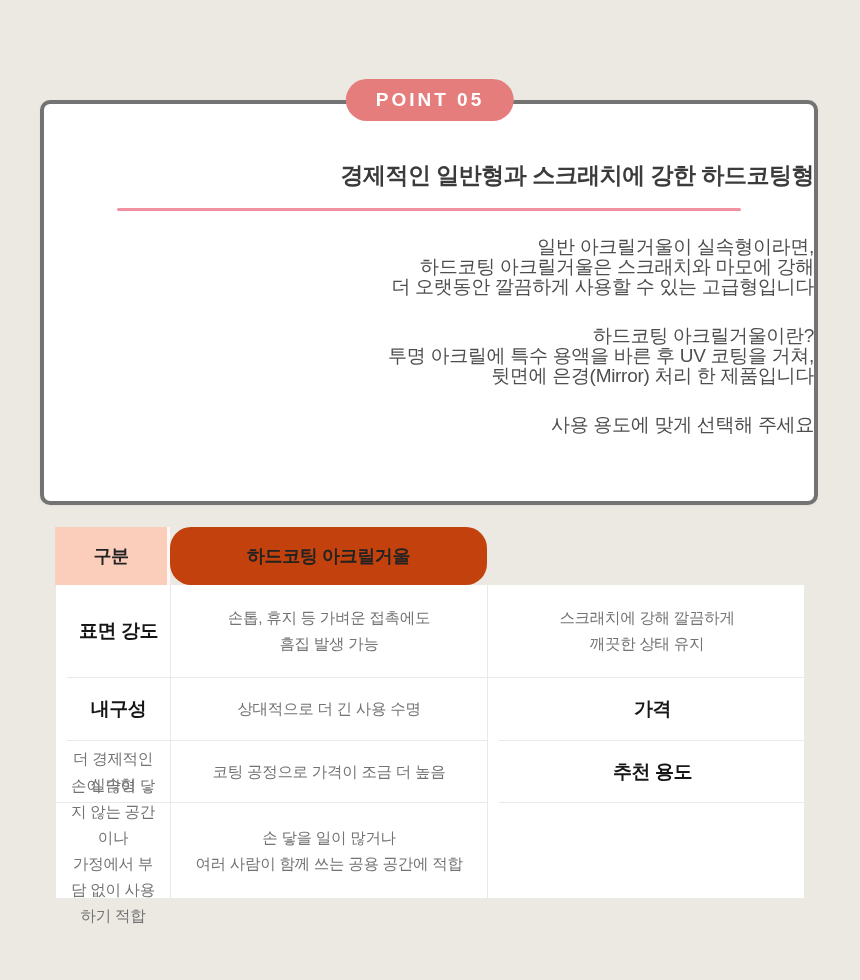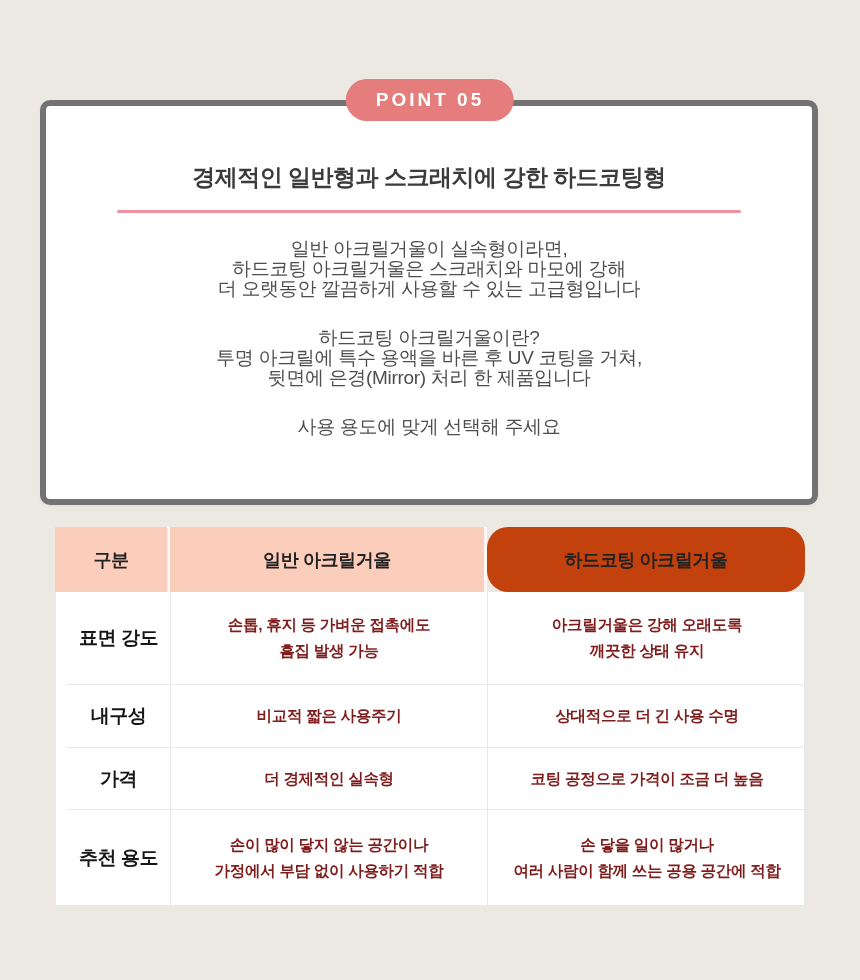--- a/index.html
+++ b/index.html
@@ -16,25 +16,25 @@
     overflow: hidden;
   }
   
   .card {
     position: absolute;
     left: 40px;
     top: 100px;
     width: 778px;
     height: 405px;
     background: #ffffff;
-    border: 6px solid #737373;
+    border: 4px solid #737373;
     border-radius: 10px;
     box-shadow: 0 1px 3px rgba(0,0,0,0.05);
     padding-top: 56px;
-    text-align: center;
+    text-align: right;
   }
   .point-badge {
     position: absolute;
     left: 50%;
     top: 79px;
     transform: translateX(-50%);
     min-width: 156px;
     height: 42px;
     padding: 0 30px;
     border-radius: 21px;
@@ -74,21 +74,21 @@
     position: absolute;
     left: 55px;
     top: 527px;
     width: 750px;
   }
   .thead {
     display: grid;
     grid-template-columns: 115px 317px 318px;
   }
   .th {
-    height: 65px;
+    height: 58px;
     display: flex;
     align-items: center;
     justify-content: center;
     font-size: 18px;
     font-weight: 700;
     color: #222222;
     letter-spacing: -0.4px;
   }
   .th:not(:last-child) { border-right: 3px solid rgba(255,255,255,0.85); }
   .tbody {
@@ -100,22 +100,22 @@
     border-top: none;
   }
   .td {
     display: flex;
     align-items: center;
     justify-content: center;
     text-align: center;
     white-space: pre-line;
     font-size: 15.5px;
     line-height: 26px;
-    color: #7f1d1d;
-    font-weight: 700;
+    color: #737373;
+    font-weight: 400;
     letter-spacing: -0.3px;
     padding: 4px 10px;
   }
   .td.row-label {
     font-size: 19px;
     font-weight: 600;
     color: #161616;
     letter-spacing: -0.5px;
     margin-left: 11px;
   }
@@ -140,32 +140,30 @@
 더 오랫동안 깔끔하게 사용할 수 있는 고급형입니다</div>
     <div class="card-paragraph">하드코팅 아크릴거울이란?
 투명 아크릴에 특수 용액을 바른 후 UV 코팅을 거쳐,
 뒷면에 은경(Mirror) 처리 한 제품입니다</div>
     <div class="card-paragraph">사용 용도에 맞게 선택해 주세요</div>
   </div>
 
   <div class="cmp-table">
     <div class="thead">
       <div class="th" style="background: rgb(251, 205, 187);">구분</div>
-      <div class="th" style="background: rgb(251, 205, 187);">일반 아크릴거울</div>
       <div class="th" style="background: #c2410c; border-radius: 21px;">하드코팅 아크릴거울</div>
     </div>
     <div class="tbody">
       <div class="td row-label">표면 강도</div>
       <div class="td">손톱, 휴지 등 가벼운 접촉에도
 흠집 발생 가능</div>
-      <div class="td">아크릴거울은 강해 오래도록
+      <div class="td">스크래치에 강해 깔끔하게
 깨끗한 상태 유지</div>
 
       <div class="td row-label">내구성</div>
-      <div class="td">비교적 짧은 사용주기</div>
       <div class="td">상대적으로 더 긴 사용 수명</div>
 
       <div class="td row-label">가격</div>
       <div class="td">더 경제적인 실속형</div>
       <div class="td">코팅 공정으로 가격이 조금 더 높음</div>
 
       <div class="td row-label">추천 용도</div>
       <div class="td">손이 많이 닿지 않는 공간이나
 가정에서 부담 없이 사용하기 적합</div>
       <div class="td">손 닿을 일이 많거나

